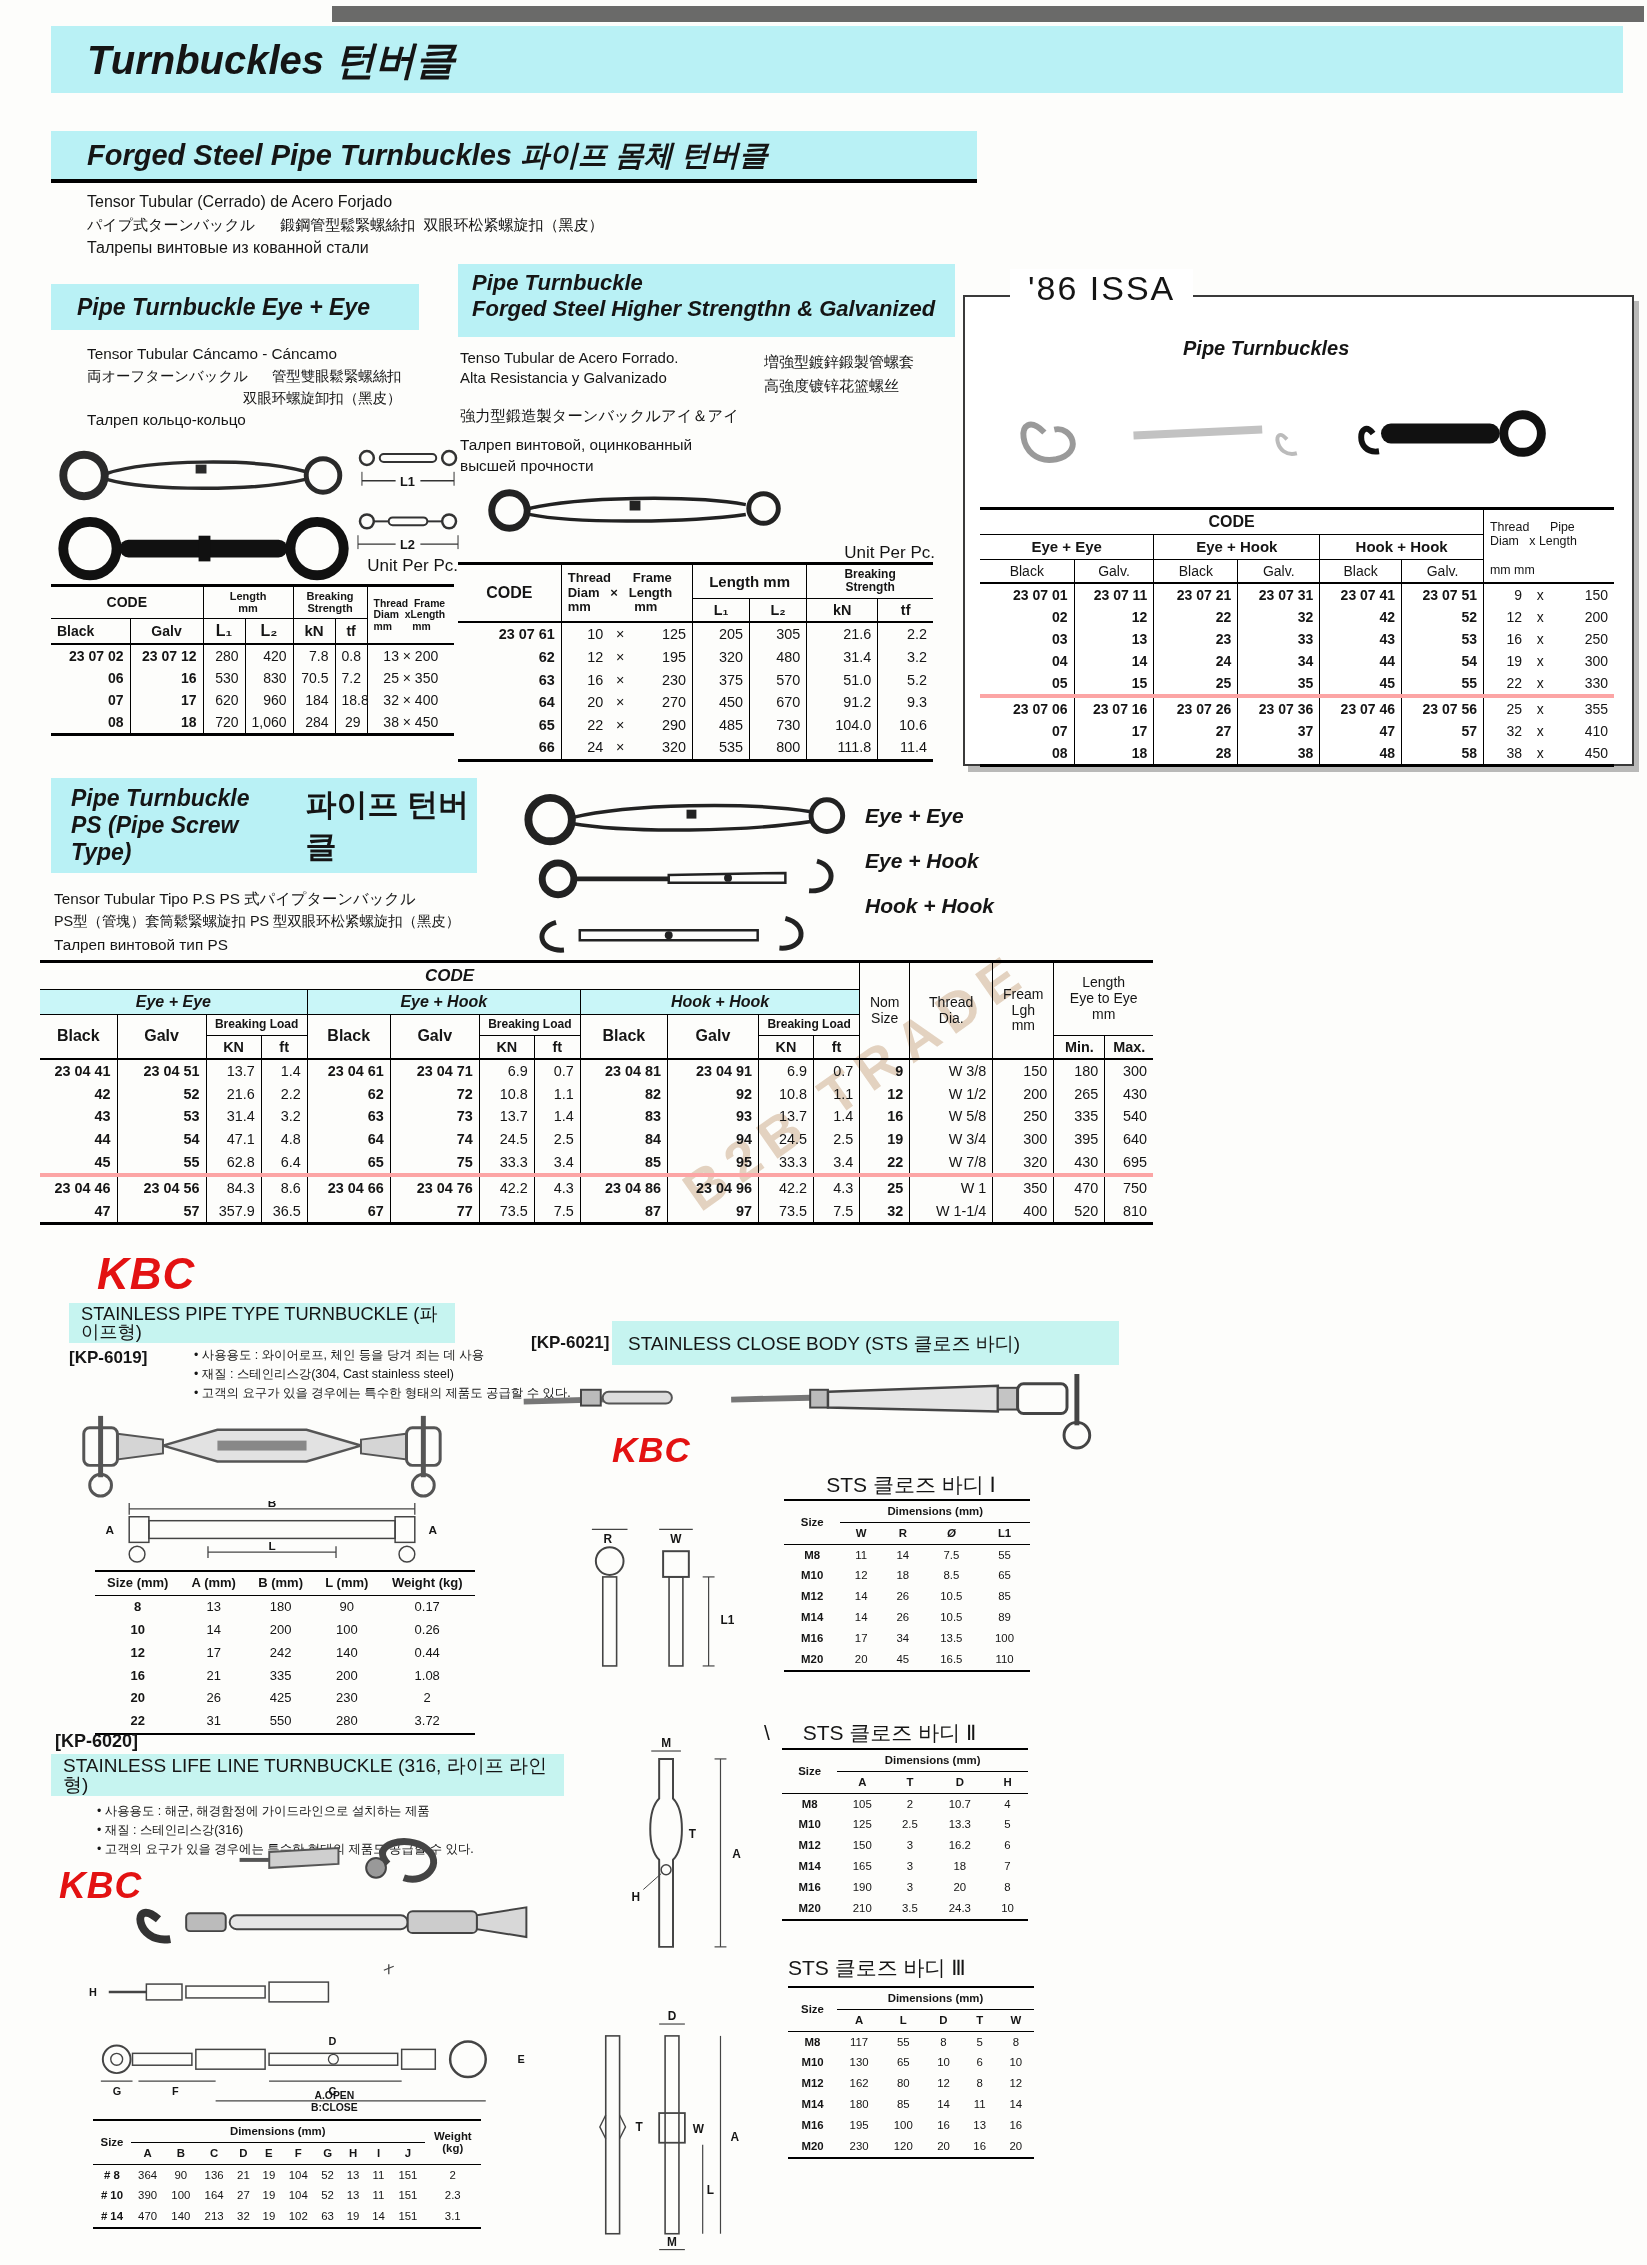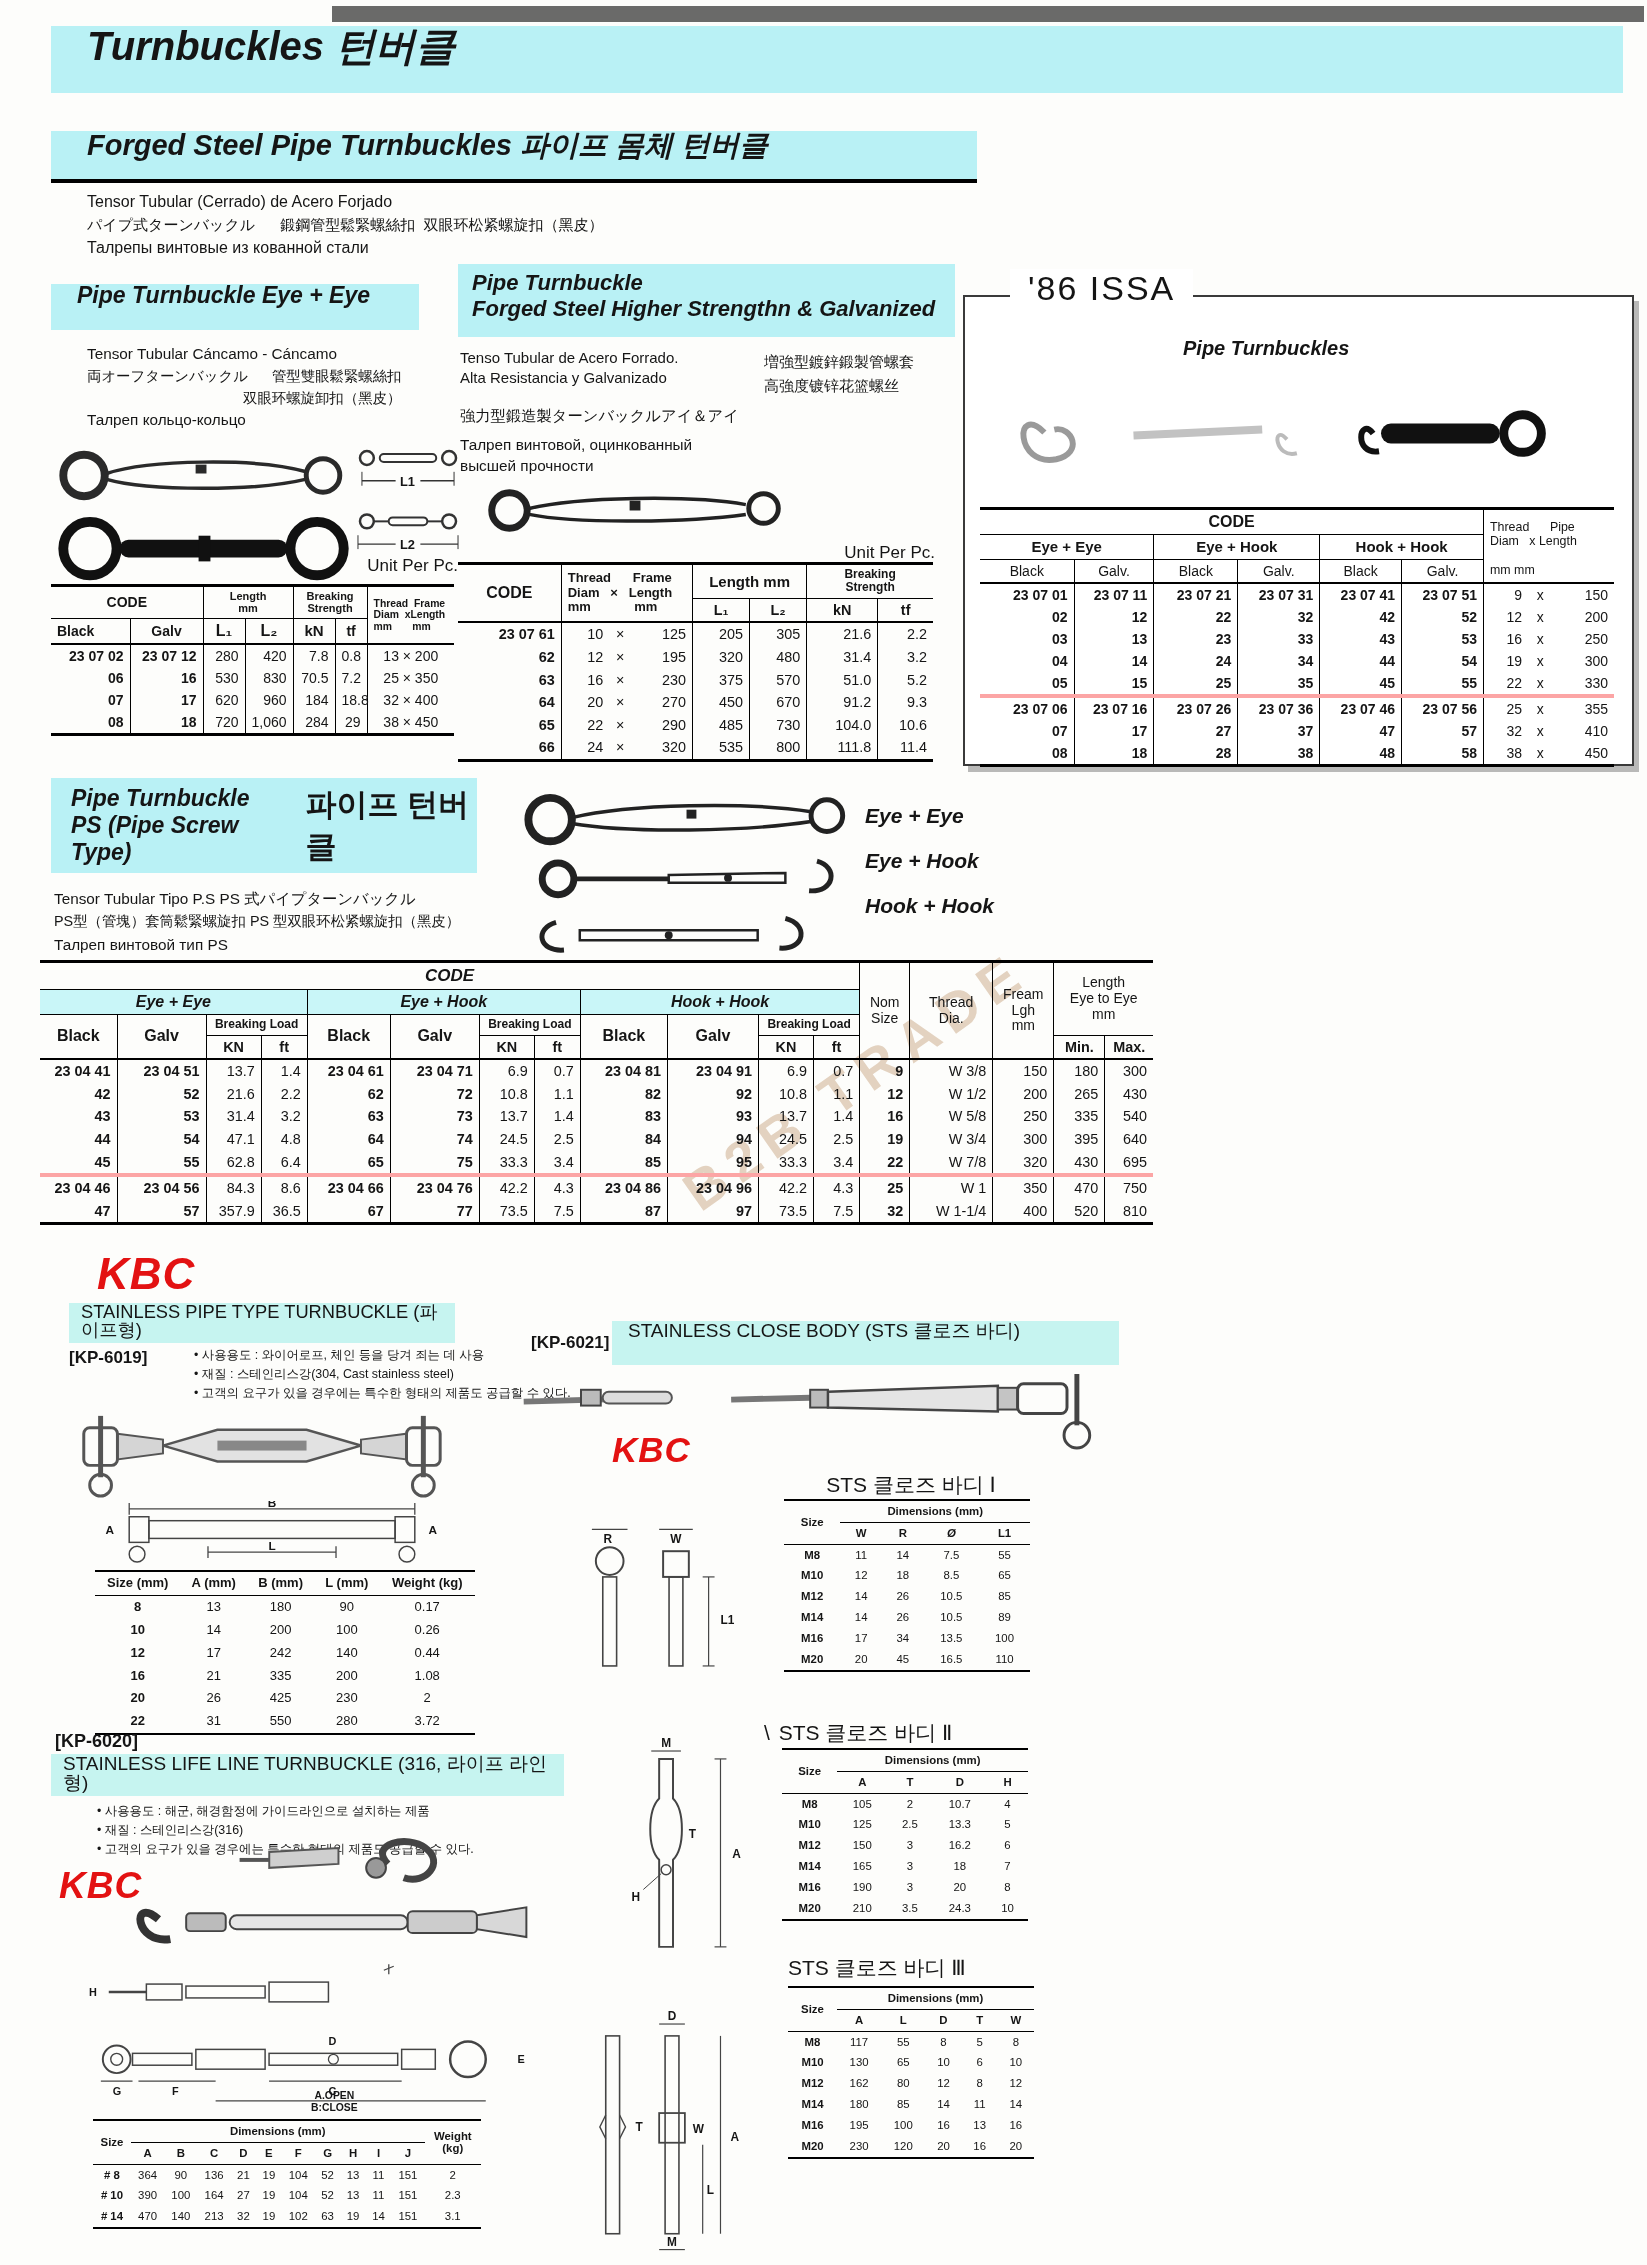--- a/index.html
+++ b/index.html
@@ -46,21 +46,21 @@
   .kt th,.kt td{padding:3px 8px;white-space:nowrap;text-align:center;line-height:1.3}
   .kt thead{border-bottom:1.6px solid #000}
   .kt th{font-weight:bold}
   .kt .ub{border-bottom:1.6px solid #000}
   .kt td:first-child{font-weight:bold}
   .t-6019{width:380px;font-size:13px}
   .t-6020{width:388px;font-size:11.4px}
   .t-6020 th,.t-6020 td{padding:3px 4px}
   .t-sts{width:246px;font-size:11.4px}
   .logo{color:#e31212;font-weight:bold;font-style:italic;letter-spacing:1px}
-  .band{line-height:1;display:flex;}
+  .band{line-height:1;display:flex;align-items:center}
   .wm{color:rgba(190,150,110,0.42);font-weight:bold;transform:rotate(-35deg);letter-spacing:10px;font-size:55px}
 </style>
 </head>
 <body>
 
 <div class="page">
 
   <div class="abs" style="left:332px;top:6px;width:1312px;height:16px;background:#454545;opacity:.8"></div>
 
   <div class="abs cyan band" style="left:51px;top:26px;width:1572px;height:67px">
@@ -1025,21 +1025,21 @@
     <line x1="140" y1="520" x2="140" y2="720" stroke="#444" stroke-width="1.2"></line>
     <text x="150" y="626" font-size="12" font-weight="bold">A</text>
     <line x1="122" y1="630" x2="122" y2="720" stroke="#444" stroke-width="1.2"></line>
     <text x="126" y="680" font-size="12" font-weight="bold">L</text>
     <line x1="78" y1="736" x2="104" y2="736" stroke="#444" stroke-width="1.2"></line>
     <text x="91" y="732" font-size="12" font-weight="bold" text-anchor="middle">M</text>
   </svg>
 
   <div class="abs" style="left:764px;top:1719px;font-size:21px">
     <span>\</span>
-    <span style="margin-left:3px">STS 클로즈 바디 Ⅱ</span>
+    <span style="margin-left:27px">STS 클로즈 바디 Ⅱ</span>
   </div>
   <table class="kt t-sts abs" style="left:782px;top:1748px">
     <thead>
       <tr>
         <th rowspan="2">Size</th>
         <th colspan="4" class="ub">Dimensions (mm)</th>
       </tr>
       <tr>
         <th>A</th>
         <th>T</th>

